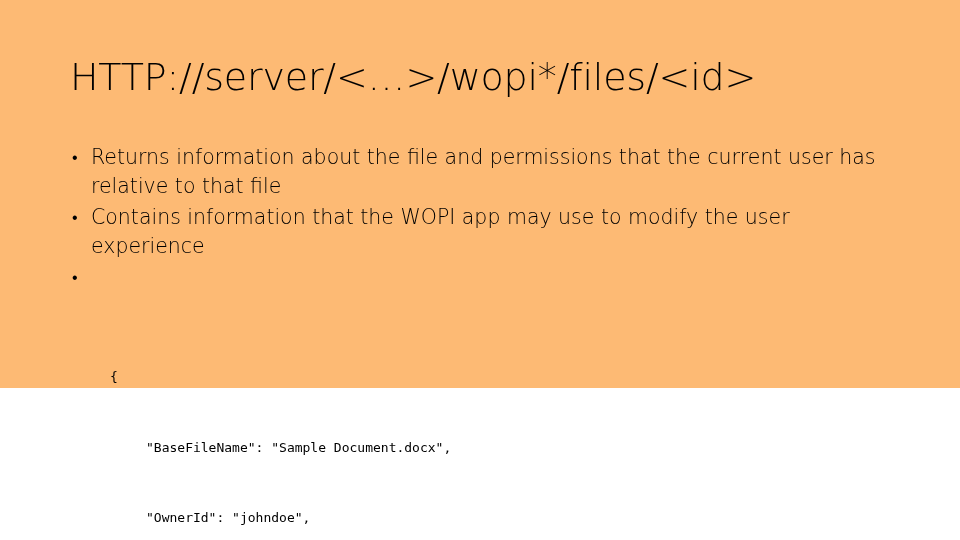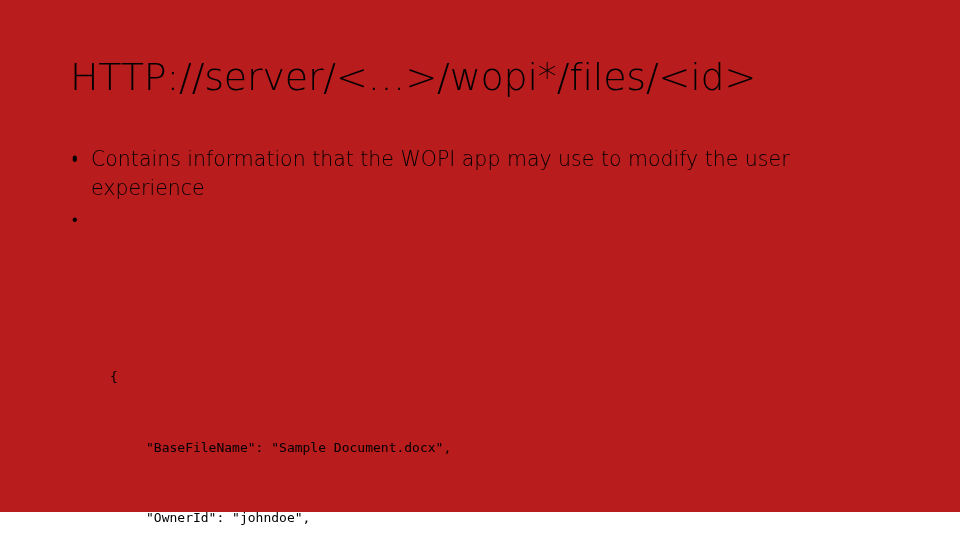--- a/index.html
+++ b/index.html
@@ -12,22 +12,22 @@
     height: 540px;
     overflow: hidden;
     font-family: "Liberation Sans", sans-serif;
     color: #000000;
     -webkit-font-smoothing: antialiased;
   }
 
   .slide {
     position: relative;
     width: 960px;
-    height: 512px;
-    background: #b91c1c;
+    height: 388px;
+    background: #fdba74;
   }
 
   
   .slide-title {
     position: absolute;
     left: 70px;
     top: 54px;
     width: 830px;
     font-family: "DejaVu Sans", sans-serif;
     font-weight: 300;
@@ -87,20 +87,21 @@
 </head>
 <body>
 
 <div class="slide">
 
   <div class="slide-title">HTTP://server/&lt;…&gt;/wopi*/files/&lt;id&gt;</div>
 
   <ul class="bullet-list">
     <li class="bullet-item">
       <span class="bullet-marker">•</span>
+      <span>Returns information about the file and permissions that the current user has relative to that file</span>
     </li>
     <li class="bullet-item">
       <span class="bullet-marker">•</span>
       <span>Contains information that the WOPI app may use to modify the user experience</span>
     </li>
     <li class="bullet-item">
       <span class="bullet-marker">•</span>
     </li>
   </ul>
 

